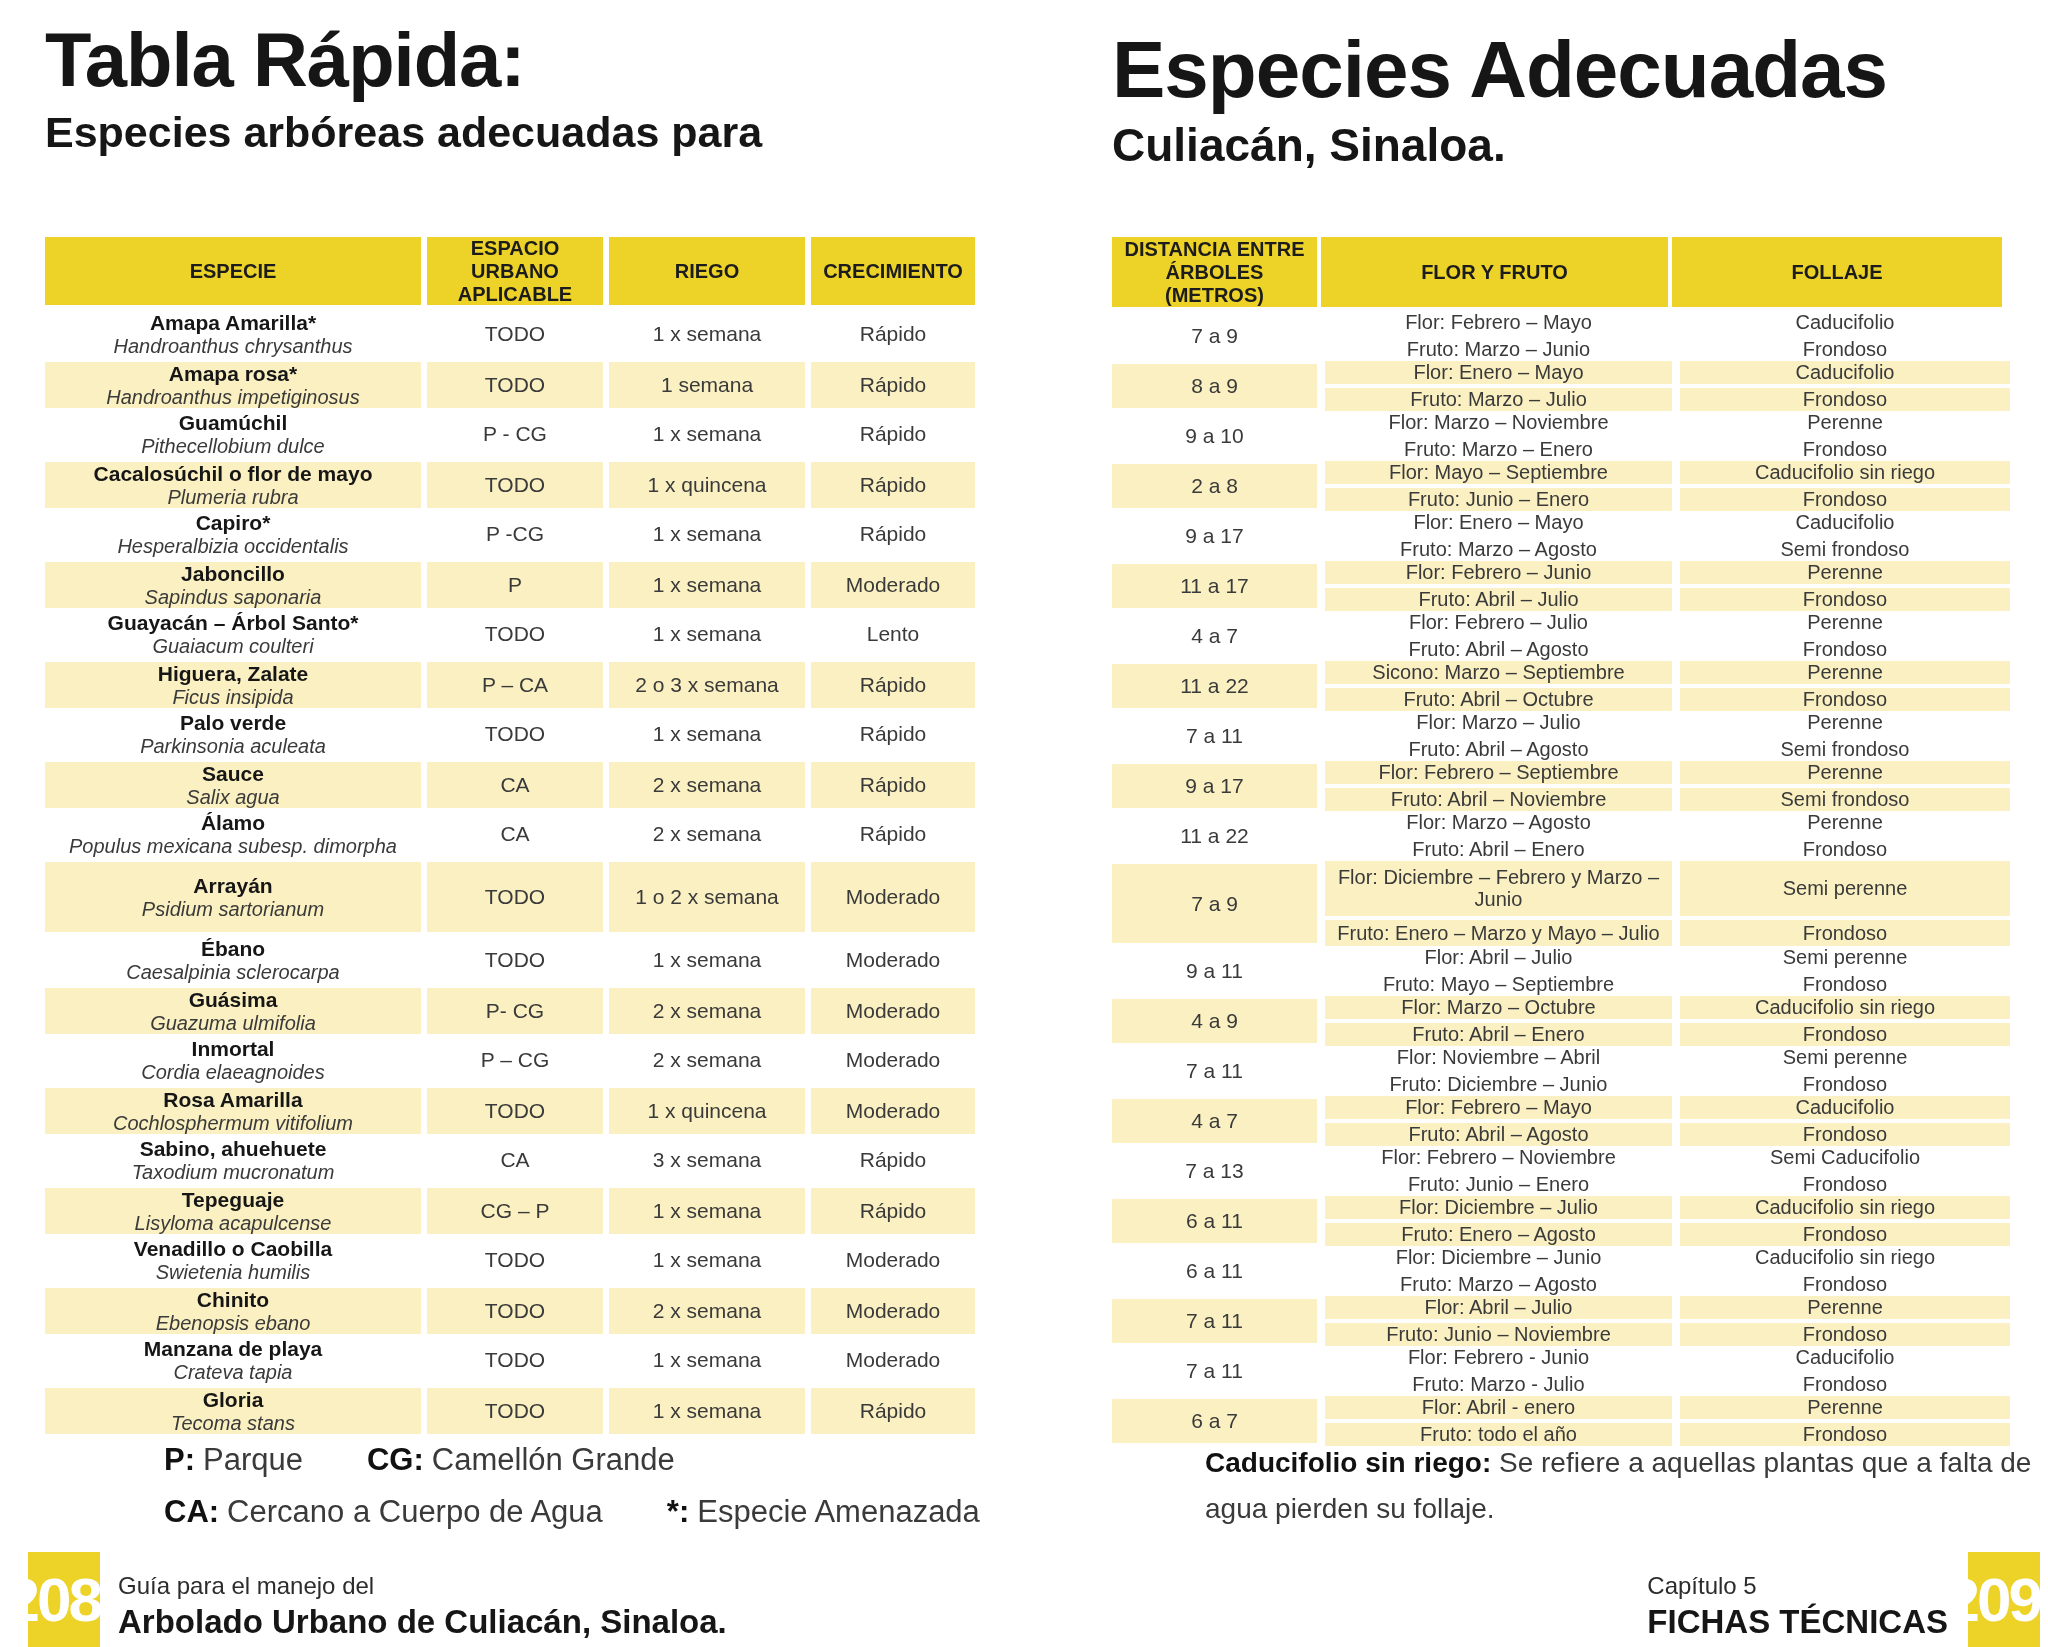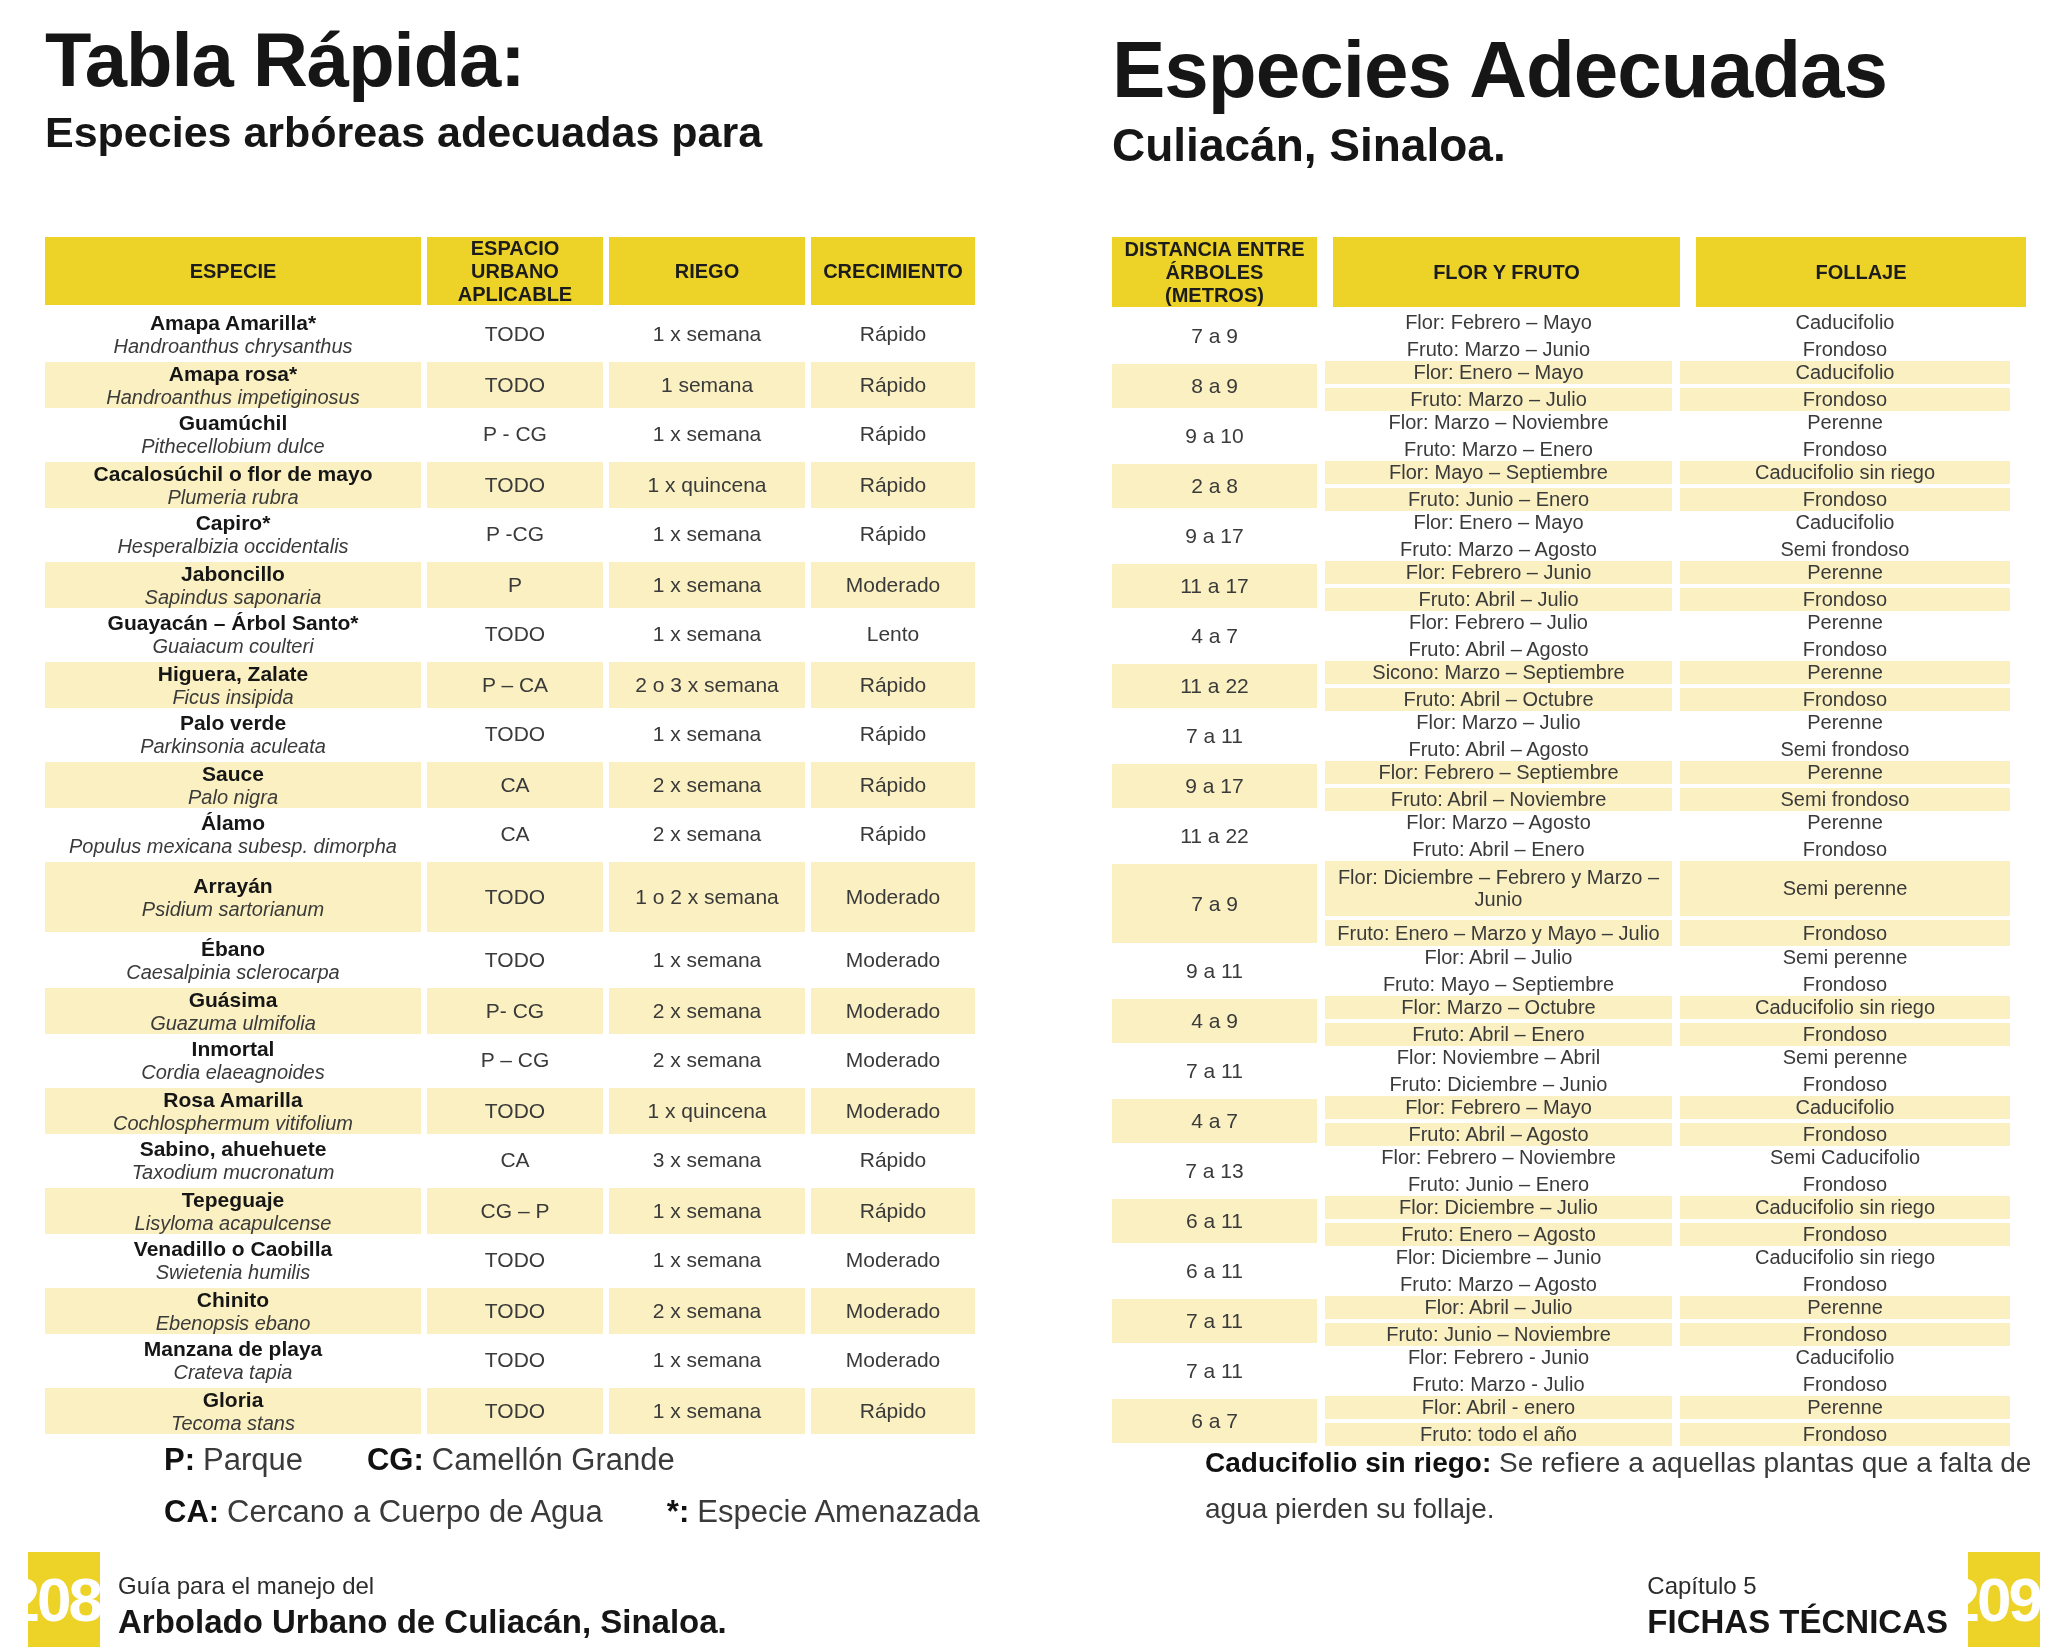--- a/index.html
+++ b/index.html
@@ -27,21 +27,21 @@
   .lrow{display:grid;grid-template-columns:376px 176px 196px 164px;column-gap:6px;height:50px;box-sizing:border-box;}
   .lrow.tall{height:76px;}
   .lcell{display:flex;flex-direction:column;align-items:center;justify-content:center;
          text-align:center;font-size:21px;color:#3a3a3a;line-height:1.1;box-sizing:border-box;padding:0 4px;}
   .lrow.shaded .lcell{background:var(--cream,#FAF0C1);border-top:3px solid #fff;border-bottom:3px solid #fff;}
   .sp-name{font-weight:700;color:#161616;font-size:21px;line-height:1.12;text-align:center;}
   .sp-sci{font-style:italic;font-size:20px;color:#3a3a3a;line-height:1.12;}
 
   
   .rtable{position:absolute;left:1112px;top:237px;width:898px;}
-  .rhead{display:grid;grid-template-columns:205px 347px 330px;column-gap:16px;}
+  .rhead{display:grid;grid-template-columns:205px 347px 330px;column-gap:4px;}
   .rhead .hcell{height:70px;}
   .rbody{margin-top:4px;}
   .rrow{display:grid;grid-template-columns:205px 347px 330px;column-gap:8px;height:50px;}
   .rrow.tall{height:85px;}
   .c-dist{display:flex;align-items:center;justify-content:center;font-size:21px;color:#3a3a3a;}
   .rrow.shaded .c-dist{background:var(--cream,#FAF0C1);border-top:3px solid #fff;border-bottom:3px solid #fff;box-sizing:border-box;}
   .c-split{display:flex;flex-direction:column;}
   .sub{flex:1;display:flex;align-items:center;justify-content:center;text-align:center;
        font-size:20px;color:#3a3a3a;line-height:1.12;padding:0 4px;box-sizing:border-box;}
   .sub + .sub{margin-top:4px;}
@@ -168,21 +168,21 @@
             <div class="sp-name">Palo verde</div>
             <div class="sp-sci">Parkinsonia  aculeata</div>
           </div>
           <div class="lcell">TODO</div>
           <div class="lcell">1 x semana</div>
           <div class="lcell">Rápido</div>
         </div>
         <div class="lrow shaded">
           <div class="lcell">
             <div class="sp-name">Sauce</div>
-            <div class="sp-sci">Palo nigra</div>
+            <div class="sp-sci">Salix agua</div>
           </div>
           <div class="lcell">CA</div>
           <div class="lcell">2 x semana</div>
           <div class="lcell">Rápido</div>
         </div>
         <div class="lrow">
           <div class="lcell">
             <div class="sp-name">Álamo</div>
             <div class="sp-sci">Populus mexicana subesp. dimorpha</div>
           </div>

